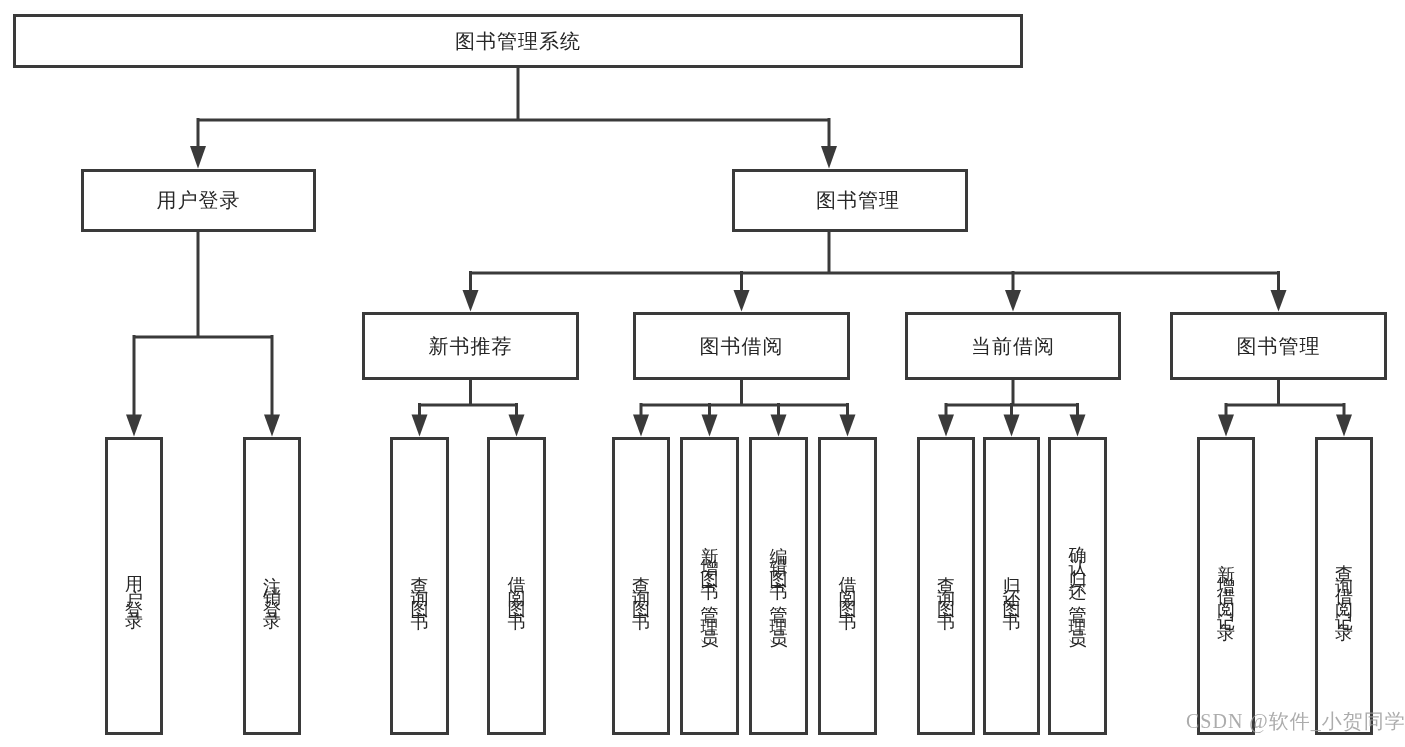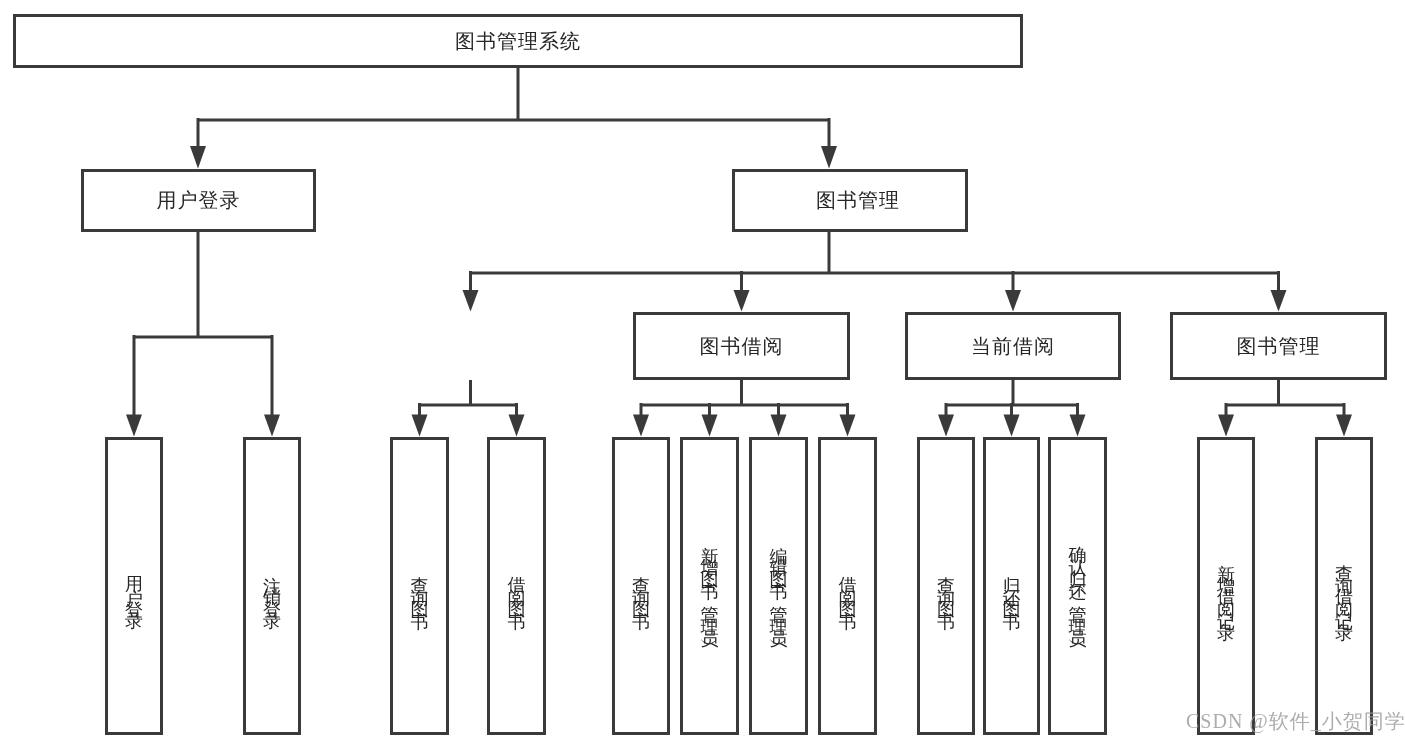--- a/index.html
+++ b/index.html
@@ -117,20 +117,23 @@
     <span class="hlabel">图书管理系统</span>
   </div>
 
   <div class="node b-user-login">
     <span class="hlabel">用户登录</span>
   </div>
   <div class="node b-book-mgmt">
     <span class="hlabel">图书管理</span>
   </div>
 
+  <div class="node m0">
+    <span class="hlabel">新书推荐</span>
+  </div>
   <div class="node m2">
     <span class="hlabel">当前借阅</span>
   </div>
   <div class="node m1">
     <span class="hlabel">图书借阅</span>
   </div>
   <div class="node m3">
     <span class="hlabel">图书管理</span>
   </div>
 

